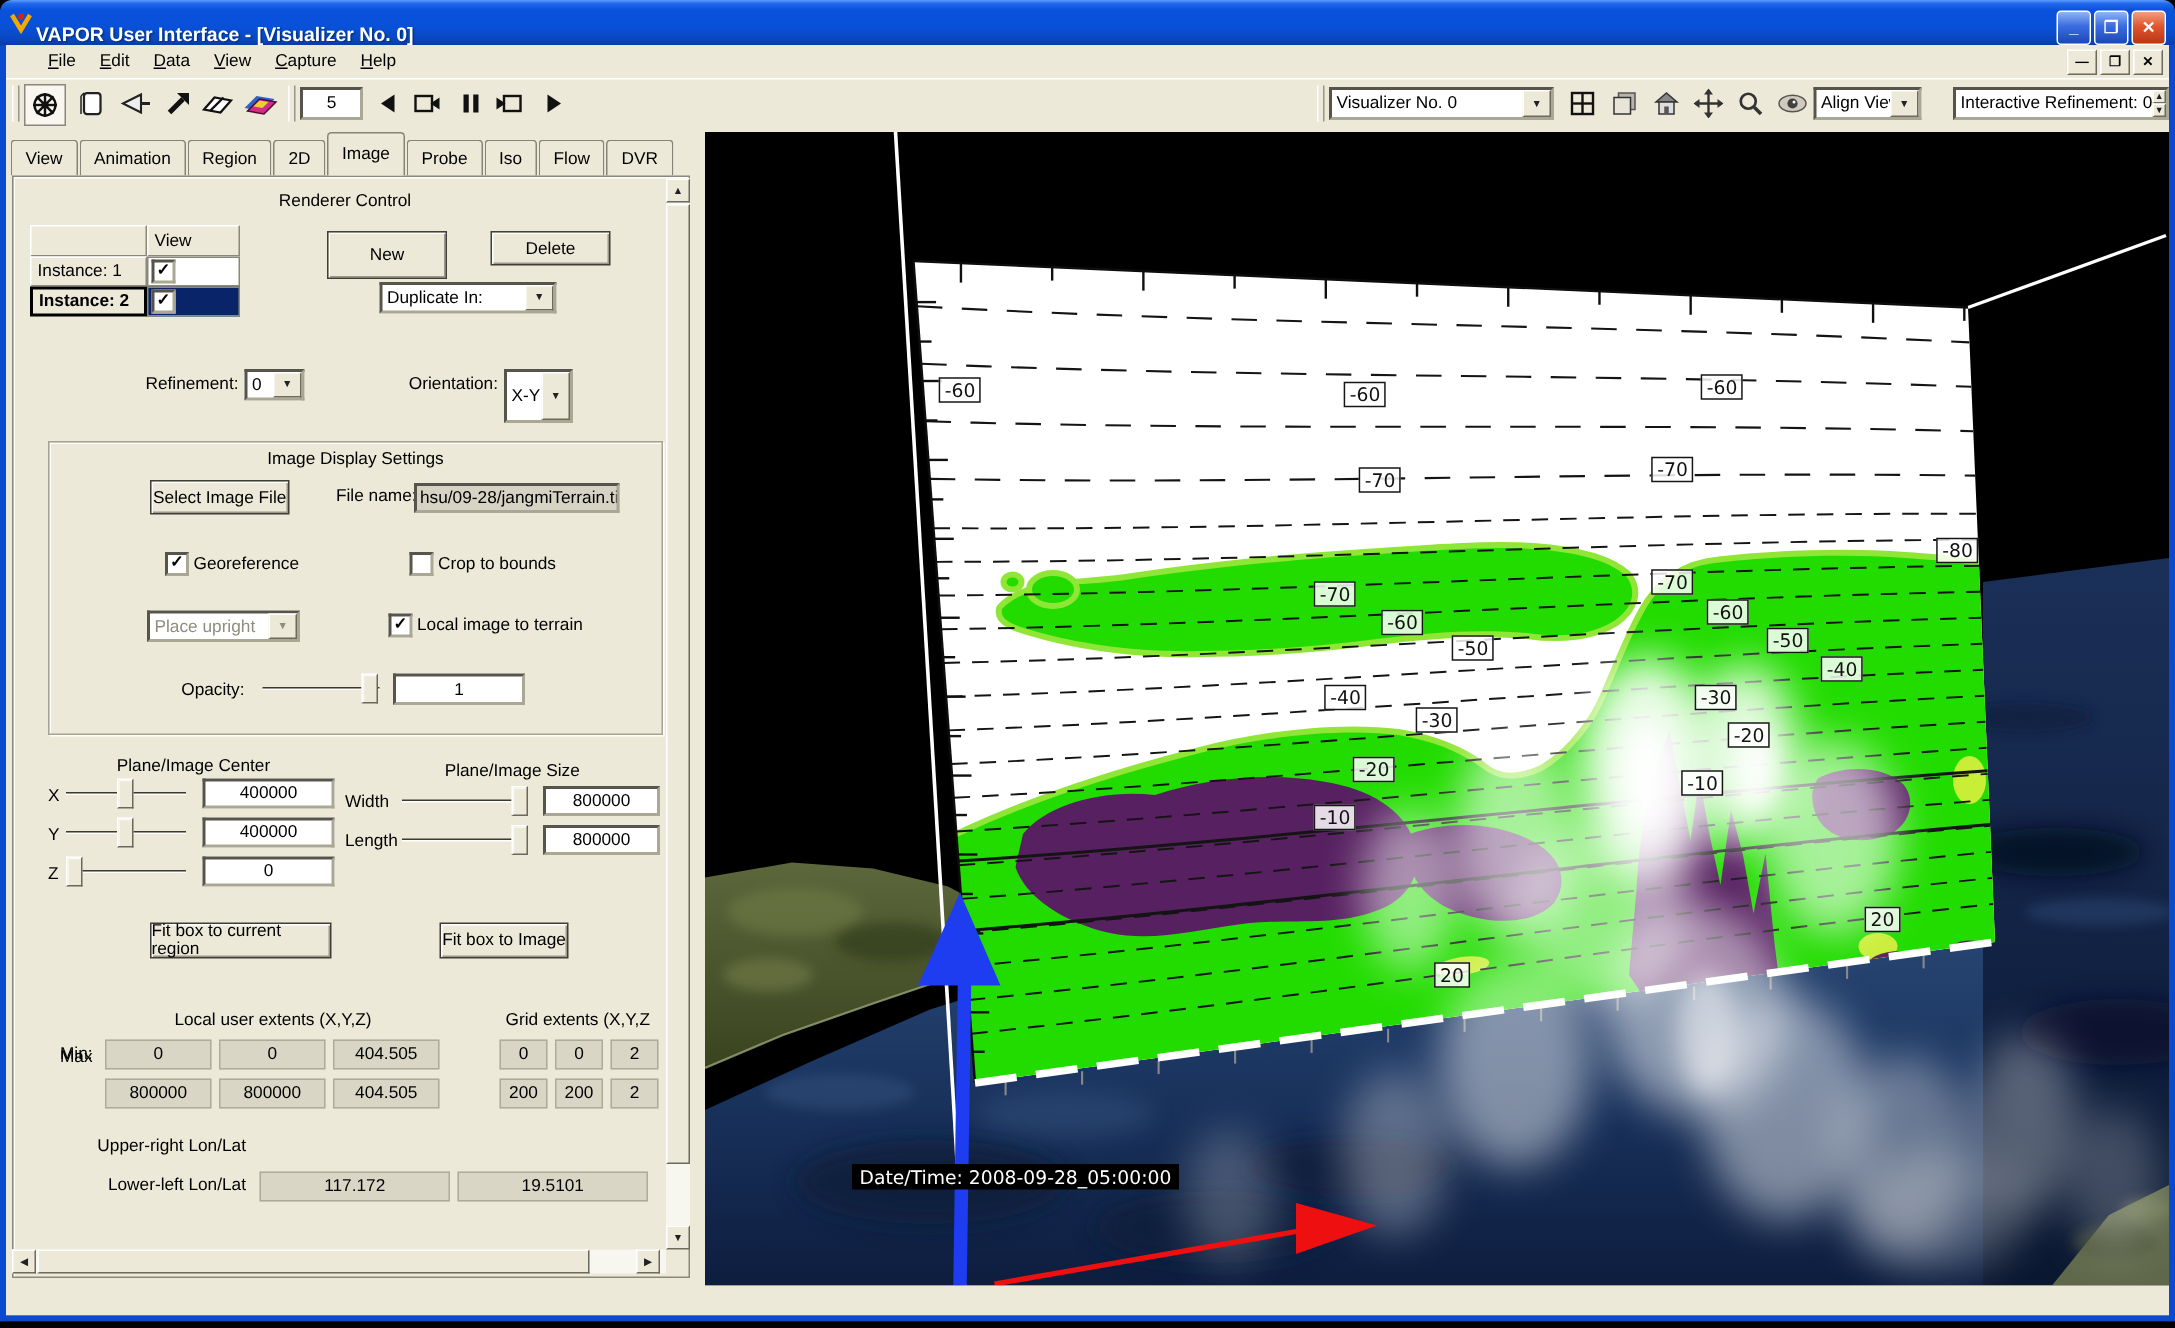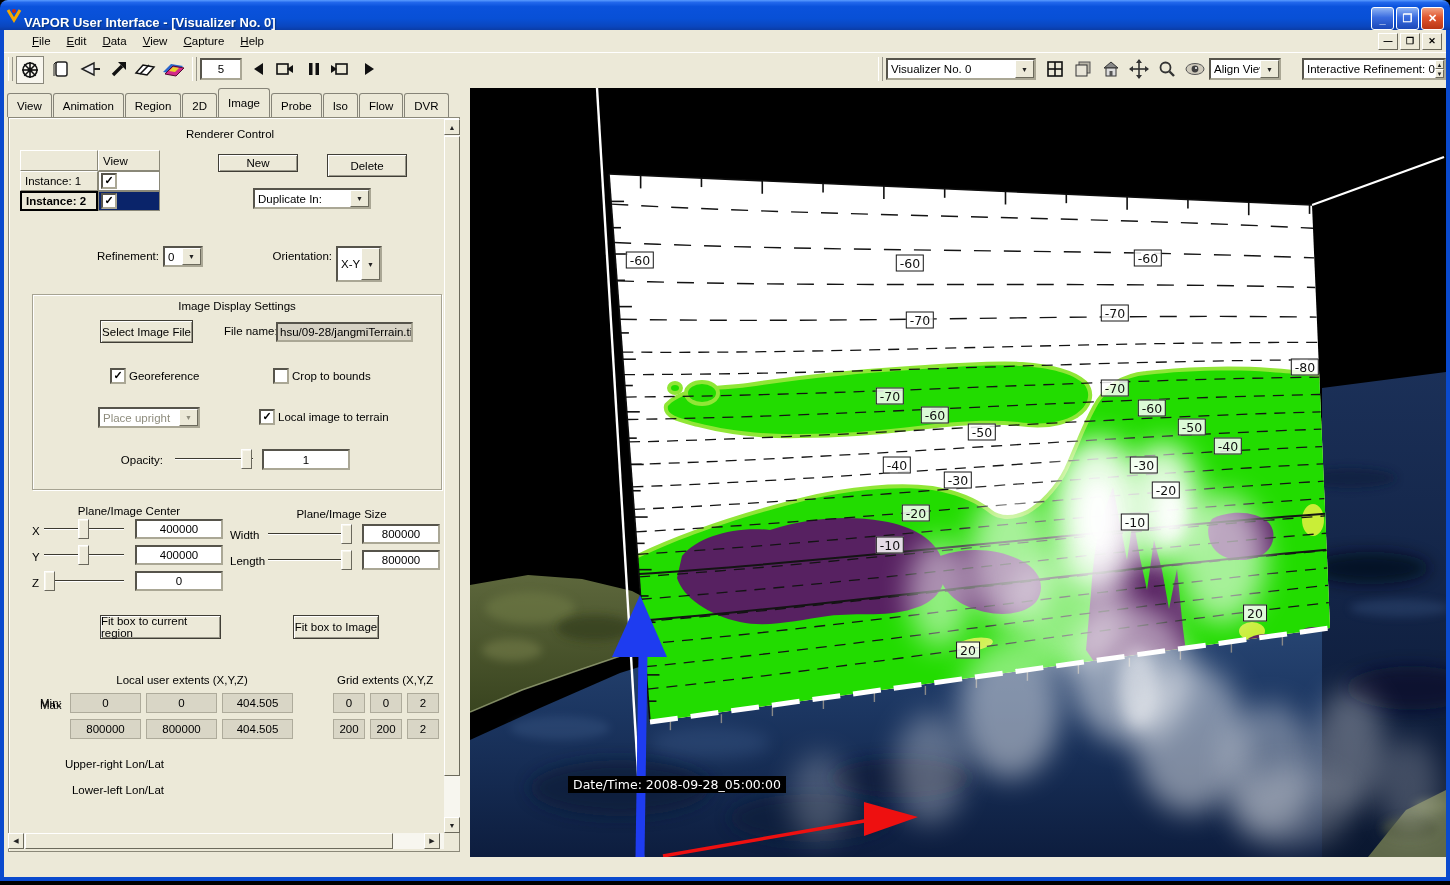--- a/index.html
+++ b/index.html
@@ -288,21 +288,21 @@
     <div style="display:flex">
       <div class="th" style="width:78px;height:20px;font-weight:bold;border:2px solid #000">Instance: 2</div>
       <div class="td" style="width:62px;height:20px;background:#0a246a">
         <span class="cb" style="margin-left:2px">
             <span class="mk">✓</span>
           </span>
       </div>
     </div>
   </div>
 
-  <div class="w-btn" style="left:214px;top:66px;width:80px;height:18px">New</div>
+  <div class="w-btn" style="left:214px;top:66px;width:80px;height:32px">New</div>
   <div class="w-btn" style="left:323px;top:66px;width:80px;height:23px">Delete</div>
   <div class="combo" style="left:249px;top:100px;width:118px;height:21px">
     <span class="txt">Duplicate In:</span>
       <span class="arrow-btn">▼</span>
   </div>
 
   <div class="lbl r" style="left:90px;top:162px;width:65px">Refinement:</div>
   <div class="combo" style="left:159px;top:158px;width:40px;height:21px">
     <span class="txt">0</span>
       <span class="arrow-btn">▼</span>
@@ -395,20 +395,24 @@
       <div class="cell" style="width: 71px;">404.505</div>
     </div>
   <div class="cells" style="left:329px;top:631px">
       <div class="cell" style="width: 32px;">200</div>
       <div class="cell" style="width: 32px;">200</div>
       <div class="cell" style="width: 32px;">2</div>
     </div>
 
   <div class="lbl r" style="left:50px;top:670px;width:110px">Upper-right Lon/Lat</div>
   <div class="lbl r" style="left:50px;top:696px;width:110px">Lower-left Lon/Lat</div>
+  <div class="cells" style="left:169px;top:693px">
+      <div class="cell" style="width: 127px;">117.172</div>
+      <div class="cell" style="width: 127px;">19.5101</div>
+    </div>
 
   <div class="sb-track" style="left:440px;top:31px;width:16px;height:714px"></div>
   <div class="sb-btn" style="left:440px;top:31px;width:16px;height:16px">▲</div>
   <div class="sb-thumb" style="left:440px;top:48px;width:16px;height:640px"></div>
   <div class="sb-btn" style="left:440px;top:729px;width:16px;height:16px">▼</div>
   <div class="sb-track" style="left:4px;top:745px;width:436px;height:16px"></div>
   <div class="sb-btn" style="left:4px;top:745px;width:16px;height:16px">◀</div>
   <div class="sb-thumb" style="left:21px;top:745px;width:368px;height:16px"></div>
   <div class="sb-btn" style="left:420px;top:745px;width:16px;height:16px">▶</div>
 </div>

